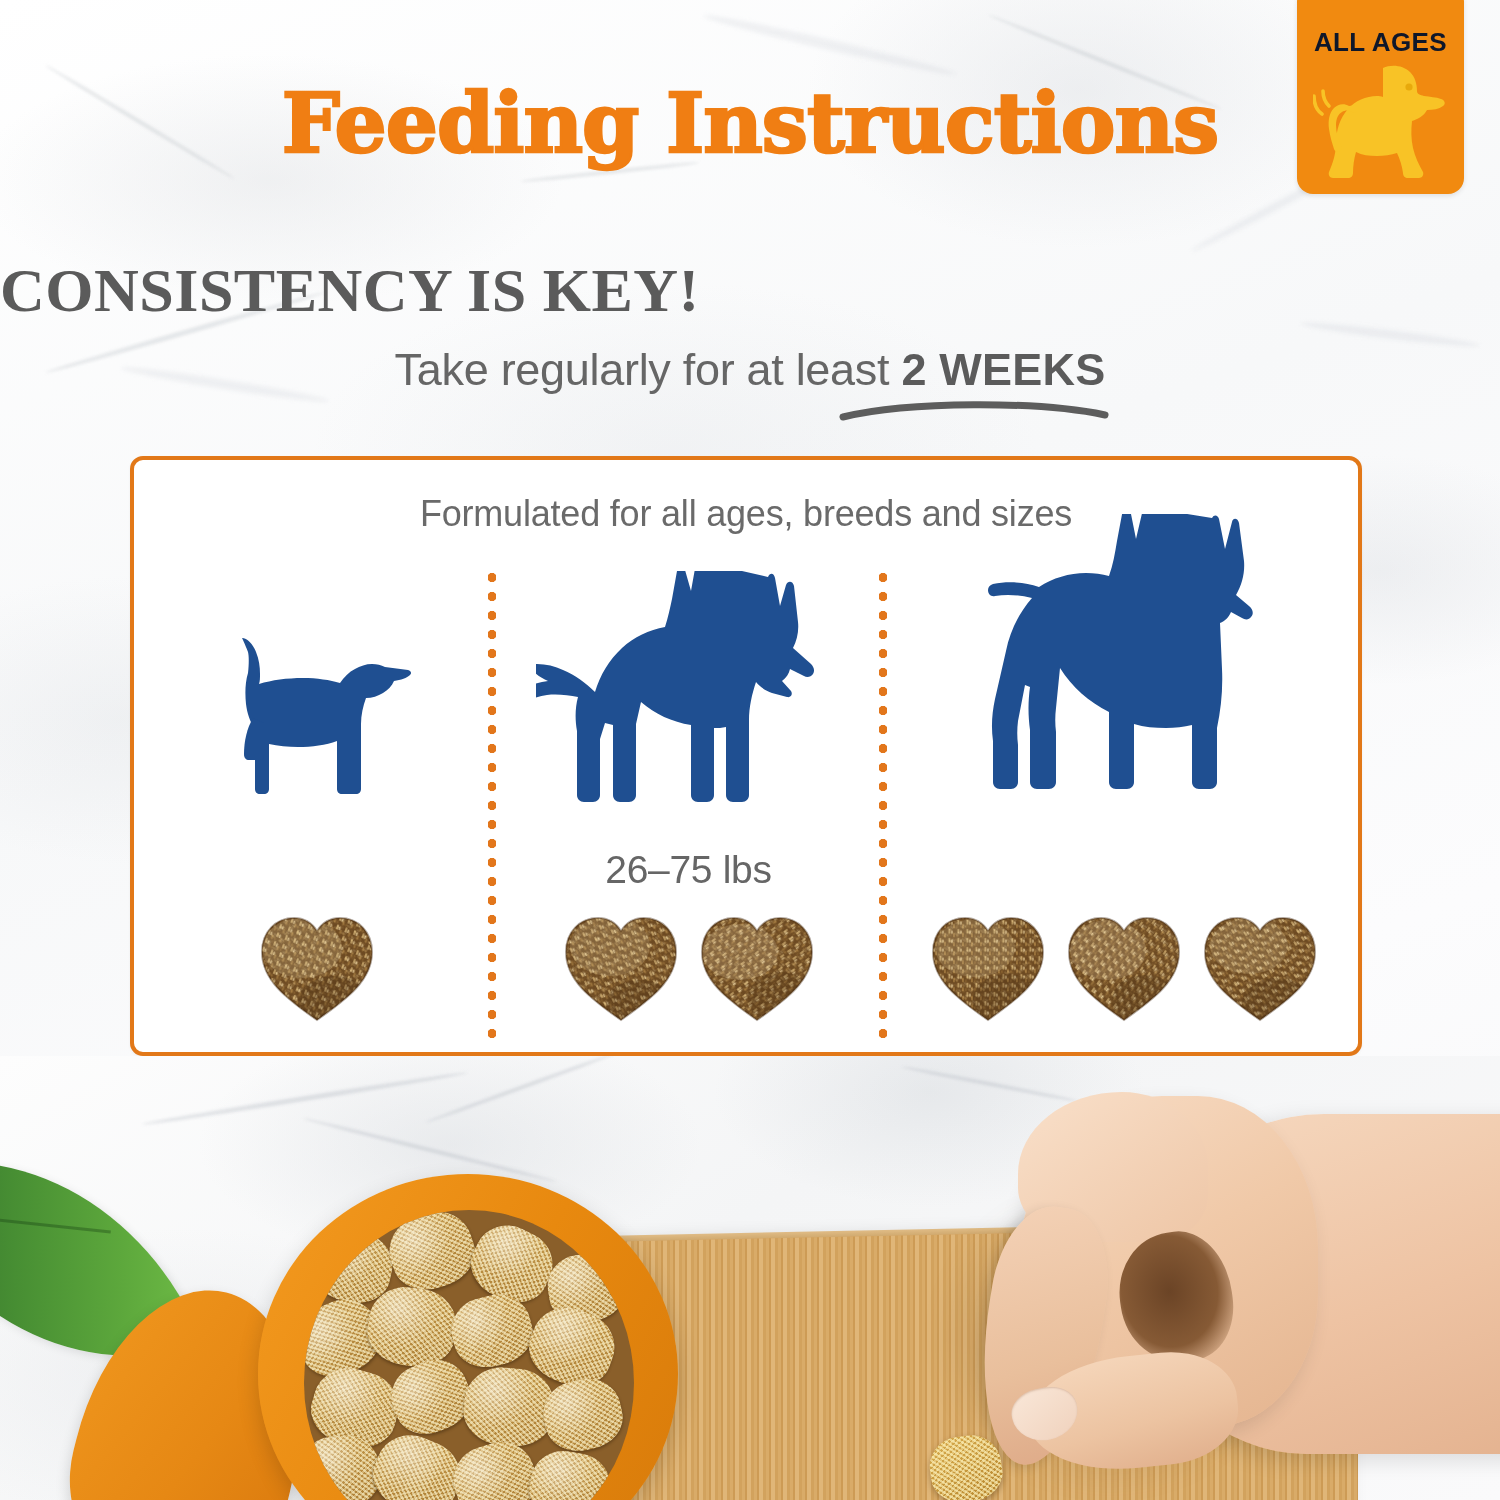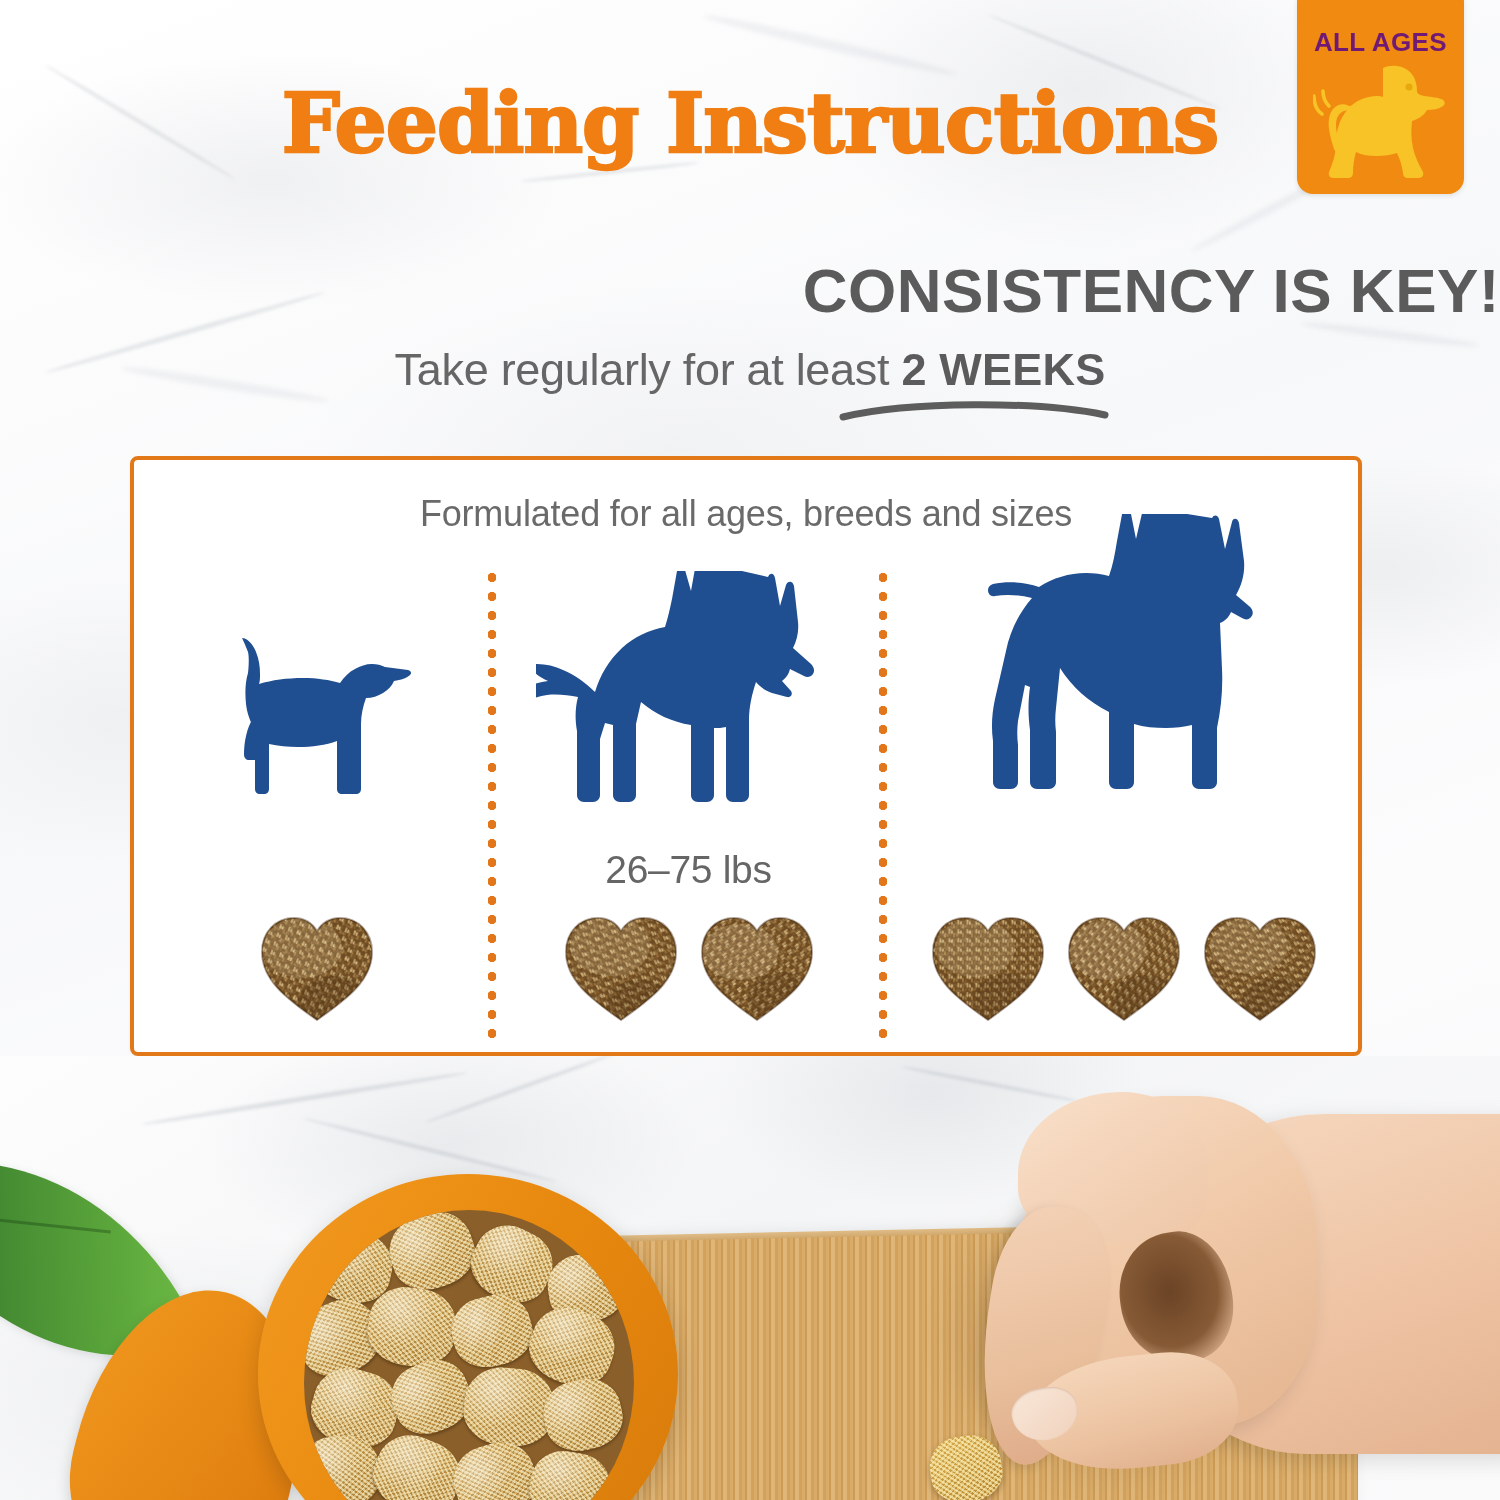--- a/index.html
+++ b/index.html
@@ -34,46 +34,46 @@
   }
 
   
   .badge{
     position:absolute;left:1297px;top:-14px;width:167px;height:208px;
     background:#F18A10;border-radius:16px;
     box-shadow:0 2px 5px rgba(0,0,0,.10);
   }
   .badge-label{
     position:absolute;left:0;right:0;top:41px;text-align:center;
-    color:#701a75;font-weight:700;font-size:26px;letter-spacing:.4px;
+    color:#0f172a;font-weight:700;font-size:26px;letter-spacing:.4px;
     font-family:"Liberation Sans", sans-serif;
   }
   .badge-dog{position:absolute;left:16px;top:70px;width:136px;height:124px;}
 
   
   .headline{
-    position:absolute;left:0;right:0;top:255px;text-align:right;
+    position:absolute;left:0;right:0;top:255px;text-align:left;
     color:#5b5b5b;font-weight:700;font-size:62px;letter-spacing:.5px;
-    font-family:Liberation Sans, sans-serif;
+    font-family:Liberation Serif, serif;
   }
   .subline-wrap{
     position:absolute;left:0;right:0;top:344px;text-align:center;
   }
   .subline{
     display:inline-block;color:#666666;font-size:45px;font-weight:400;
     font-family:"Liberation Sans", sans-serif;letter-spacing:-.3px;
     position:relative;white-space:nowrap;
   }
   .subline .strong{font-weight:700;color:#5b5b5b;letter-spacing:.2px;}
   .curve{position:absolute;right:-4px;bottom:-25px;width:270px;height:26px;}
 
   
   .card{
     position:absolute;left:130px;top:456px;width:1232px;height:600px;
-    background:#ffffff;border:4px solid #E27818;border-radius:8px;
+    background:#ffffff;border:4px solid #E27818;border-radius:13px;
     box-sizing:border-box;
     box-shadow:0 1px 3px rgba(0,0,0,.05);
   }
   .card-sub{
     position:absolute;left:0;right:0;top:33px;text-align:center;
     color:#6a6a6a;font-size:36px;font-weight:400;letter-spacing:-.2px;
     font-family:"Liberation Sans", sans-serif;
   }
 
   .divider{

